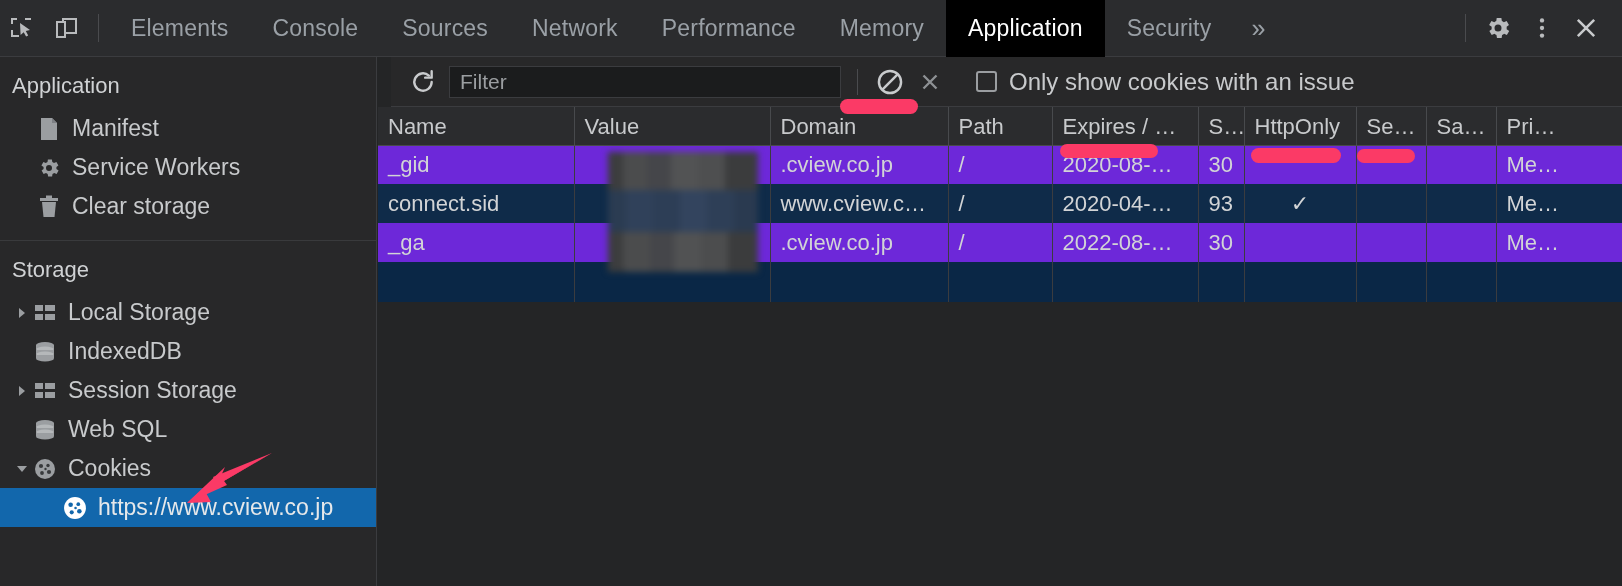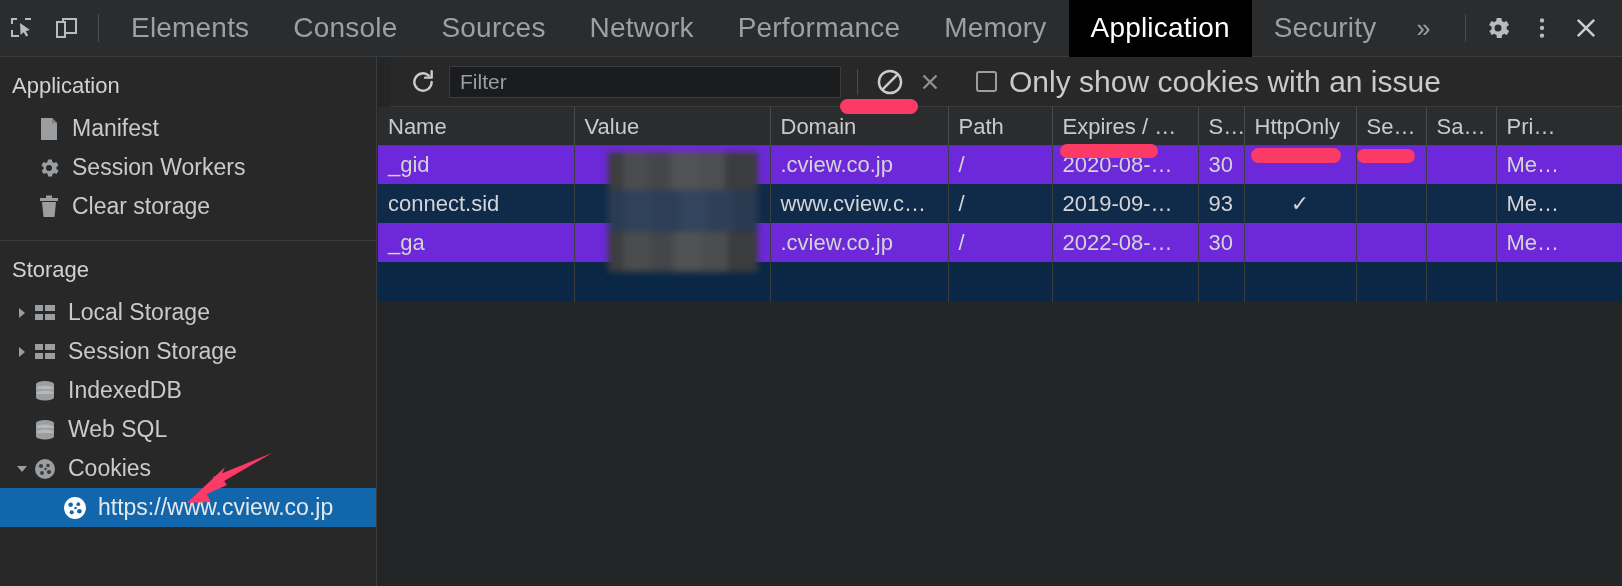--- a/index.html
+++ b/index.html
@@ -23,21 +23,21 @@
     cursor: pointer;
   }
   .tb-icon svg { display: block; }
   .tb-sep {
     width: 1px; height: 28px; background: #4a4b4e; margin: 0 10px;
   }
   .tabs { display: flex; align-items: stretch; height: 57px; }
   .tab {
     display: flex; align-items: center; justify-content: center;
     padding: 0 22px; height: 57px;
-    color: #9aa0a6; font-size: 28px; letter-spacing: .2px;
+    color: #9aa0a6; font-size: 23px; letter-spacing: .2px;
     cursor: pointer; white-space: nowrap;
   }
   .tab.selected { background: #000; color: #ffffff; }
   .tab.more { color: #9aa0a6; font-size: 25px; padding: 0 18px; }
   .tb-right { margin-left: auto; display: flex; align-items: center; padding-right: 14px; }
 
   
   .sidebar {
     position: absolute; left: 0; top: 57px; width: 377px; height: 529px;
     background: #282829;
@@ -77,21 +77,21 @@
     width: 392px; height: 32px; background: #1b1c1d; border: 1px solid #3b3c3f;
     color: #cfd1d3; font-size: 21px; padding: 0 10px; margin-left: 6px;
     font-family: "Liberation Sans", sans-serif;
   }
   .filter-input::placeholder { color: #9b9ea1; }
   .pt-sep { width: 1px; height: 26px; background: #4a4b4e; margin: 0 12px 0 16px; }
   .cb-wrap { display: flex; align-items: center; margin-left: 26px; cursor: pointer; }
   .cb-box {
     width: 21px; height: 21px; border: 2px solid #9b9ea1; border-radius: 3px; background: transparent;
   }
-  .cb-label { color: #c8cacc; font-size: 30px; margin-left: 12px; white-space: nowrap; }
+  .cb-label { color: #c8cacc; font-size: 24px; margin-left: 12px; white-space: nowrap; }
 
   
   .dtable { width: 100%; border-collapse: collapse; table-layout: fixed; }
   .dtable th {
     background: #2b2c2e; color: #c8cacc; font-size: 22px; font-weight: normal;
     text-align: left; padding: 6px 0 4px 10px; height: 38px;
     border-right: 1px solid #484a4d; border-bottom: 1px solid #484a4d;
     white-space: nowrap; overflow: hidden; cursor: pointer;
   }
   .dtable td {
@@ -191,21 +191,21 @@
       </span>
       <span class="lbl">Manifest</span>
     </div>
 
     <div class="side-item indent1">
       <span class="ico">
         <svg width="24" height="24" viewBox="0 0 24 24">
           <path fill="#9b9ea1" d="M19.4 13a7.6 7.6 0 000-2l2-1.6-2-3.4-2.4 1a7.5 7.5 0 00-1.7-1l-.4-2.6h-4l-.4 2.6a7.5 7.5 0 00-1.7 1l-2.4-1-2 3.4L6.6 11a7.6 7.6 0 000 2l-2 1.6 2 3.4 2.4-1a7.5 7.5 0 001.7 1l.4 2.6h4l.4-2.6a7.5 7.5 0 001.7-1l2.4 1 2-3.4zM12 15a3 3 0 110-6 3 3 0 010 6z"></path>
         </svg>
       </span>
-      <span class="lbl">Session Workers</span>
+      <span class="lbl">Service Workers</span>
     </div>
 
     <div class="side-item indent1">
       <span class="ico">
         <svg width="22" height="24" viewBox="0 0 22 24">
           <rect x="2" y="3" width="18" height="3" fill="#9b9ea1"></rect>
           <rect x="8" y="0.5" width="6" height="2.5" fill="#9b9ea1"></rect>
           <path d="M4 7h14l-1.5 15h-11z" fill="#9b9ea1"></path>
         </svg>
       </span>
@@ -224,53 +224,53 @@
       </span>
       <span class="ico">
         <svg width="22" height="18" viewBox="0 0 22 18">
           <rect x="1" y="1" width="8" height="6" fill="#9b9ea1"></rect>
             <rect x="11" y="1" width="10" height="6" fill="#9b9ea1"></rect>
           <rect x="1" y="10" width="8" height="6" fill="#9b9ea1"></rect>
             <rect x="11" y="10" width="10" height="6" fill="#9b9ea1"></rect>
         </svg>
       </span>
       <span class="lbl">Local Storage</span>
-    </div>
-
-    <div class="side-item indent-tree">
-      <span class="tri">
-        <svg width="12" height="12" viewBox="0 0 12 12">
-            <path d="M3 1l6 5-6 5z" fill="#9b9ea1"></path>
-          </svg>
-      </span>
-      <span class="ico">
-        <svg width="22" height="18" viewBox="0 0 22 18">
-          <rect x="1" y="1" width="8" height="6" fill="#9b9ea1"></rect>
-            <rect x="11" y="1" width="10" height="6" fill="#9b9ea1"></rect>
-          <rect x="1" y="10" width="8" height="6" fill="#9b9ea1"></rect>
-            <rect x="11" y="10" width="10" height="6" fill="#9b9ea1"></rect>
-        </svg>
-      </span>
-      <span class="lbl">Session Storage</span>
     </div>
 
     <div class="side-item indent-tree">
       <span class="tri spacer"></span>
       <span class="ico">
         <svg width="22" height="22" viewBox="0 0 22 22">
           <ellipse cx="11" cy="4" rx="9" ry="3" fill="#9b9ea1"></ellipse>
           <rect x="2" y="4" width="18" height="4" fill="#9b9ea1"></rect>
           <ellipse cx="11" cy="8.5" rx="9" ry="3" fill="#b5b8ba"></ellipse>
           <rect x="2" y="9" width="18" height="4" fill="#9b9ea1"></rect>
           <ellipse cx="11" cy="13.5" rx="9" ry="3" fill="#b5b8ba"></ellipse>
           <rect x="2" y="14" width="18" height="3" fill="#9b9ea1"></rect>
           <ellipse cx="11" cy="17.5" rx="9" ry="3" fill="#9b9ea1"></ellipse>
         </svg>
       </span>
       <span class="lbl">IndexedDB</span>
+    </div>
+
+    <div class="side-item indent-tree">
+      <span class="tri">
+        <svg width="12" height="12" viewBox="0 0 12 12">
+            <path d="M3 1l6 5-6 5z" fill="#9b9ea1"></path>
+          </svg>
+      </span>
+      <span class="ico">
+        <svg width="22" height="18" viewBox="0 0 22 18">
+          <rect x="1" y="1" width="8" height="6" fill="#9b9ea1"></rect>
+            <rect x="11" y="1" width="10" height="6" fill="#9b9ea1"></rect>
+          <rect x="1" y="10" width="8" height="6" fill="#9b9ea1"></rect>
+            <rect x="11" y="10" width="10" height="6" fill="#9b9ea1"></rect>
+        </svg>
+      </span>
+      <span class="lbl">Session Storage</span>
     </div>
 
     <div class="side-item indent-tree">
       <span class="tri spacer"></span>
       <span class="ico">
         <svg width="22" height="22" viewBox="0 0 22 22">
           <ellipse cx="11" cy="4" rx="9" ry="3" fill="#9b9ea1"></ellipse>
           <rect x="2" y="4" width="18" height="4" fill="#9b9ea1"></rect>
           <ellipse cx="11" cy="8.5" rx="9" ry="3" fill="#b5b8ba"></ellipse>
           <rect x="2" y="9" width="18" height="4" fill="#9b9ea1"></rect>
@@ -383,21 +383,21 @@
           <td class="ctr"></td>
           <td class="ctr"></td>
           <td class="ctr"></td>
           <td>Me…</td>
         </tr>
         <tr class="even">
           <td>connect.sid</td>
           <td></td>
           <td>www.cview.c…</td>
           <td>/</td>
-          <td>2019-09-…</td>
+          <td>2020-04-…</td>
           <td>93</td>
           <td class="ctr">✓</td>
           <td class="ctr"></td>
           <td class="ctr"></td>
           <td>Me…</td>
         </tr>
         <tr class="odd">
           <td>_ga</td>
           <td></td>
           <td>.cview.co.jp</td>

